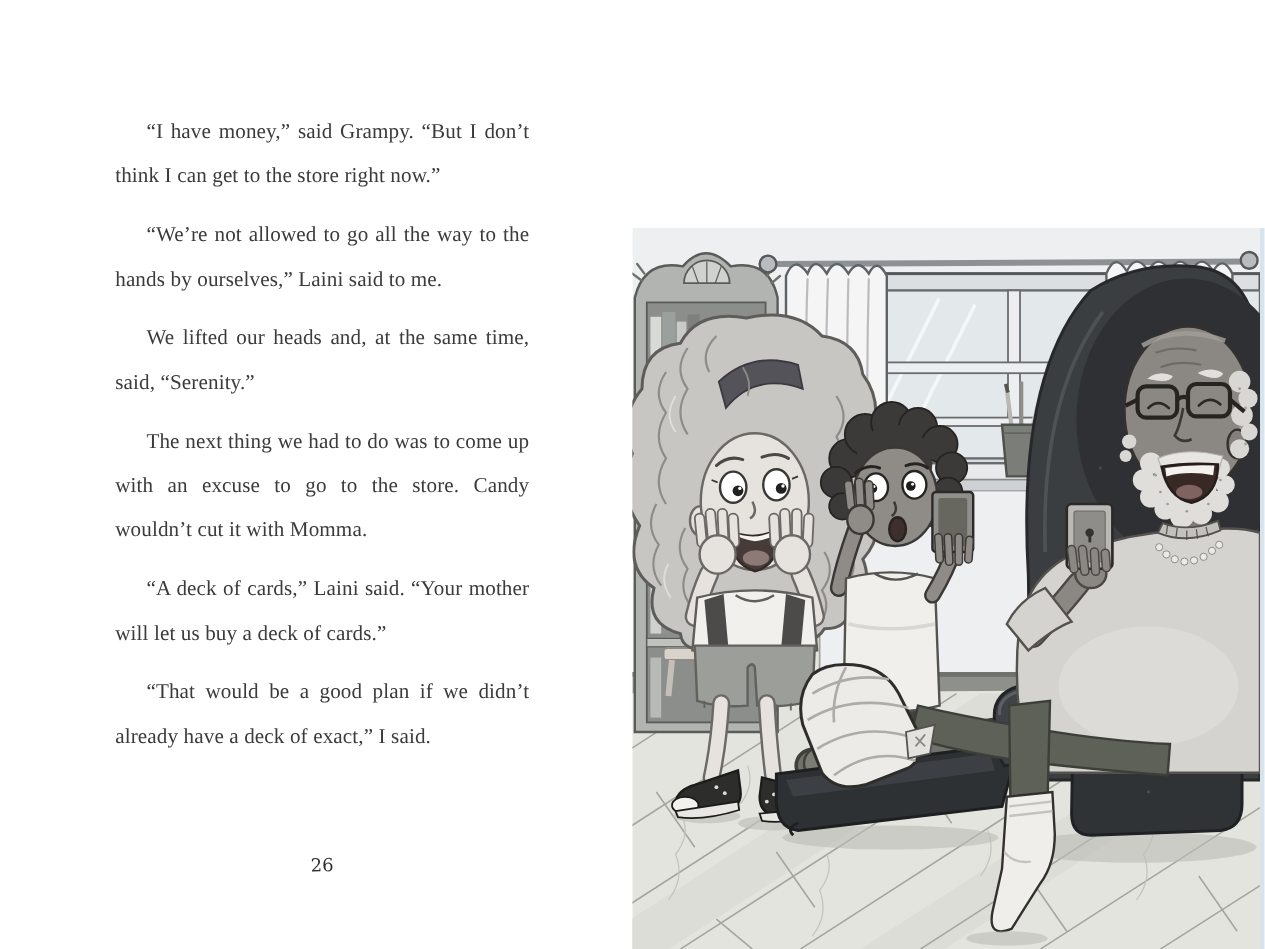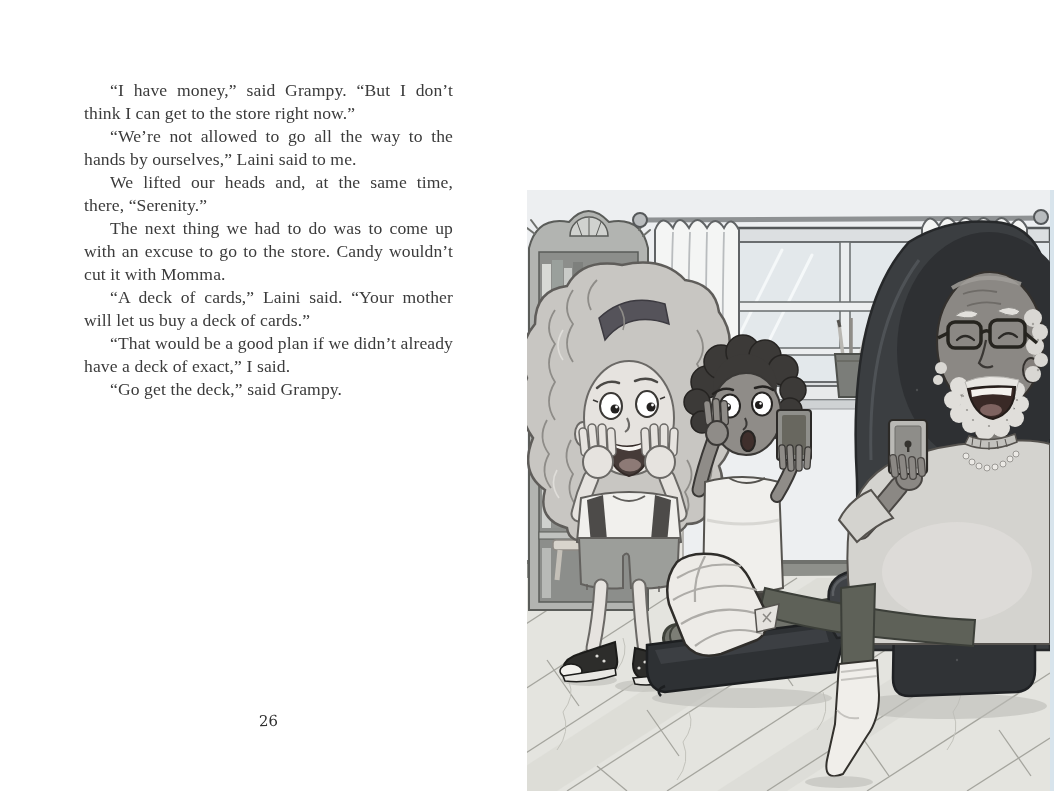--- a/index.html
+++ b/index.html
@@ -1,43 +1,42 @@
 <!DOCTYPE html>
 <html><head>
 <meta charset="utf-8">
 <style>
   html,body{margin:0;padding:0;background:#ffffff;}
   .spread{position:relative;width:1054px;height:791px;background:#ffffff;overflow:hidden;
           font-family:"Liberation Serif", serif;color:#3b3b3b;}
   .text-col{position:absolute;top:79px;width:369px;}
   .text-col.left{left:84px;}
   .text-col.right{left:601px;}
-  p.para{margin:0;font-size:17.6px;line-height:23px;text-align:justify;
+  p.para{margin:12px;font-size:17.6px;line-height:37px;text-align:justify;
          letter-spacing:0.1px;}
   p.para.indent{text-indent:26px;}
   .page-number{position:absolute;left:84px;top:712px;width:369px;text-align:center;
                font-family:"DejaVu Serif", serif;font-size:15px;color:#2f2f2f;
                transform:rotate(-1deg);}
   .illustration{position:absolute;left:527px;top:190px;width:523px;height:601px;margin:0;}
   .illustration svg{display:block;width:523px;height:601px;}
   .page-edge{position:absolute;left:1050px;top:190px;width:4px;height:601px;background:#d8e4ec;}
 </style>
 </head>
 <body>
 
 <div class="spread">
 
   <div class="text-col left">
     <p class="para indent">“I have money,” said Grampy. “But I don’t think I can get to the store right now.”</p>
     <p class="para indent">“We’re not allowed to go all the way to the hands by ourselves,” Laini said to me.</p>
-    <p class="para indent">We lifted our heads and, at the same time, there, “Serenity.”</p>
+    <p class="para indent">We lifted our heads and, at the same time, said, “Serenity.”</p>
     <p class="para indent">The next thing we had to do was to come up with an excuse to go to the store. Candy wouldn’t cut it with Momma.</p>
     <p class="para indent">“A deck of cards,” Laini said. “Your mother will let us buy a deck of cards.”</p>
     <p class="para indent">“That would be a good plan if we didn’t already have a deck of exact,” I said.</p>
-    <p class="para indent">“Go get the deck,” said Grampy.</p>
   </div>
   <div class="page-number">26</div>
 
 
   <figure class="illustration" role="img" aria-label="Grayscale illustration: a girl with long wavy hair and a headband presses her hands to her cheeks and a boy with an afro holds up a playing card, both astonished, while Grampy, an older bald man with glasses and a white beard, laughs in a dark recliner holding a card, one leg in a cast on the extended footrest; behind them are a bookshelf, a curtained window with a pencil cup on the sill, and a plank wood floor.">
     <svg viewBox="0 0 523 601" aria-hidden="true">
 
       <rect x="0" y="0" width="523" height="601" fill="#edeff1"></rect>
 
       <rect x="0" y="370" width="523" height="18" fill="#8e908b"></rect>

